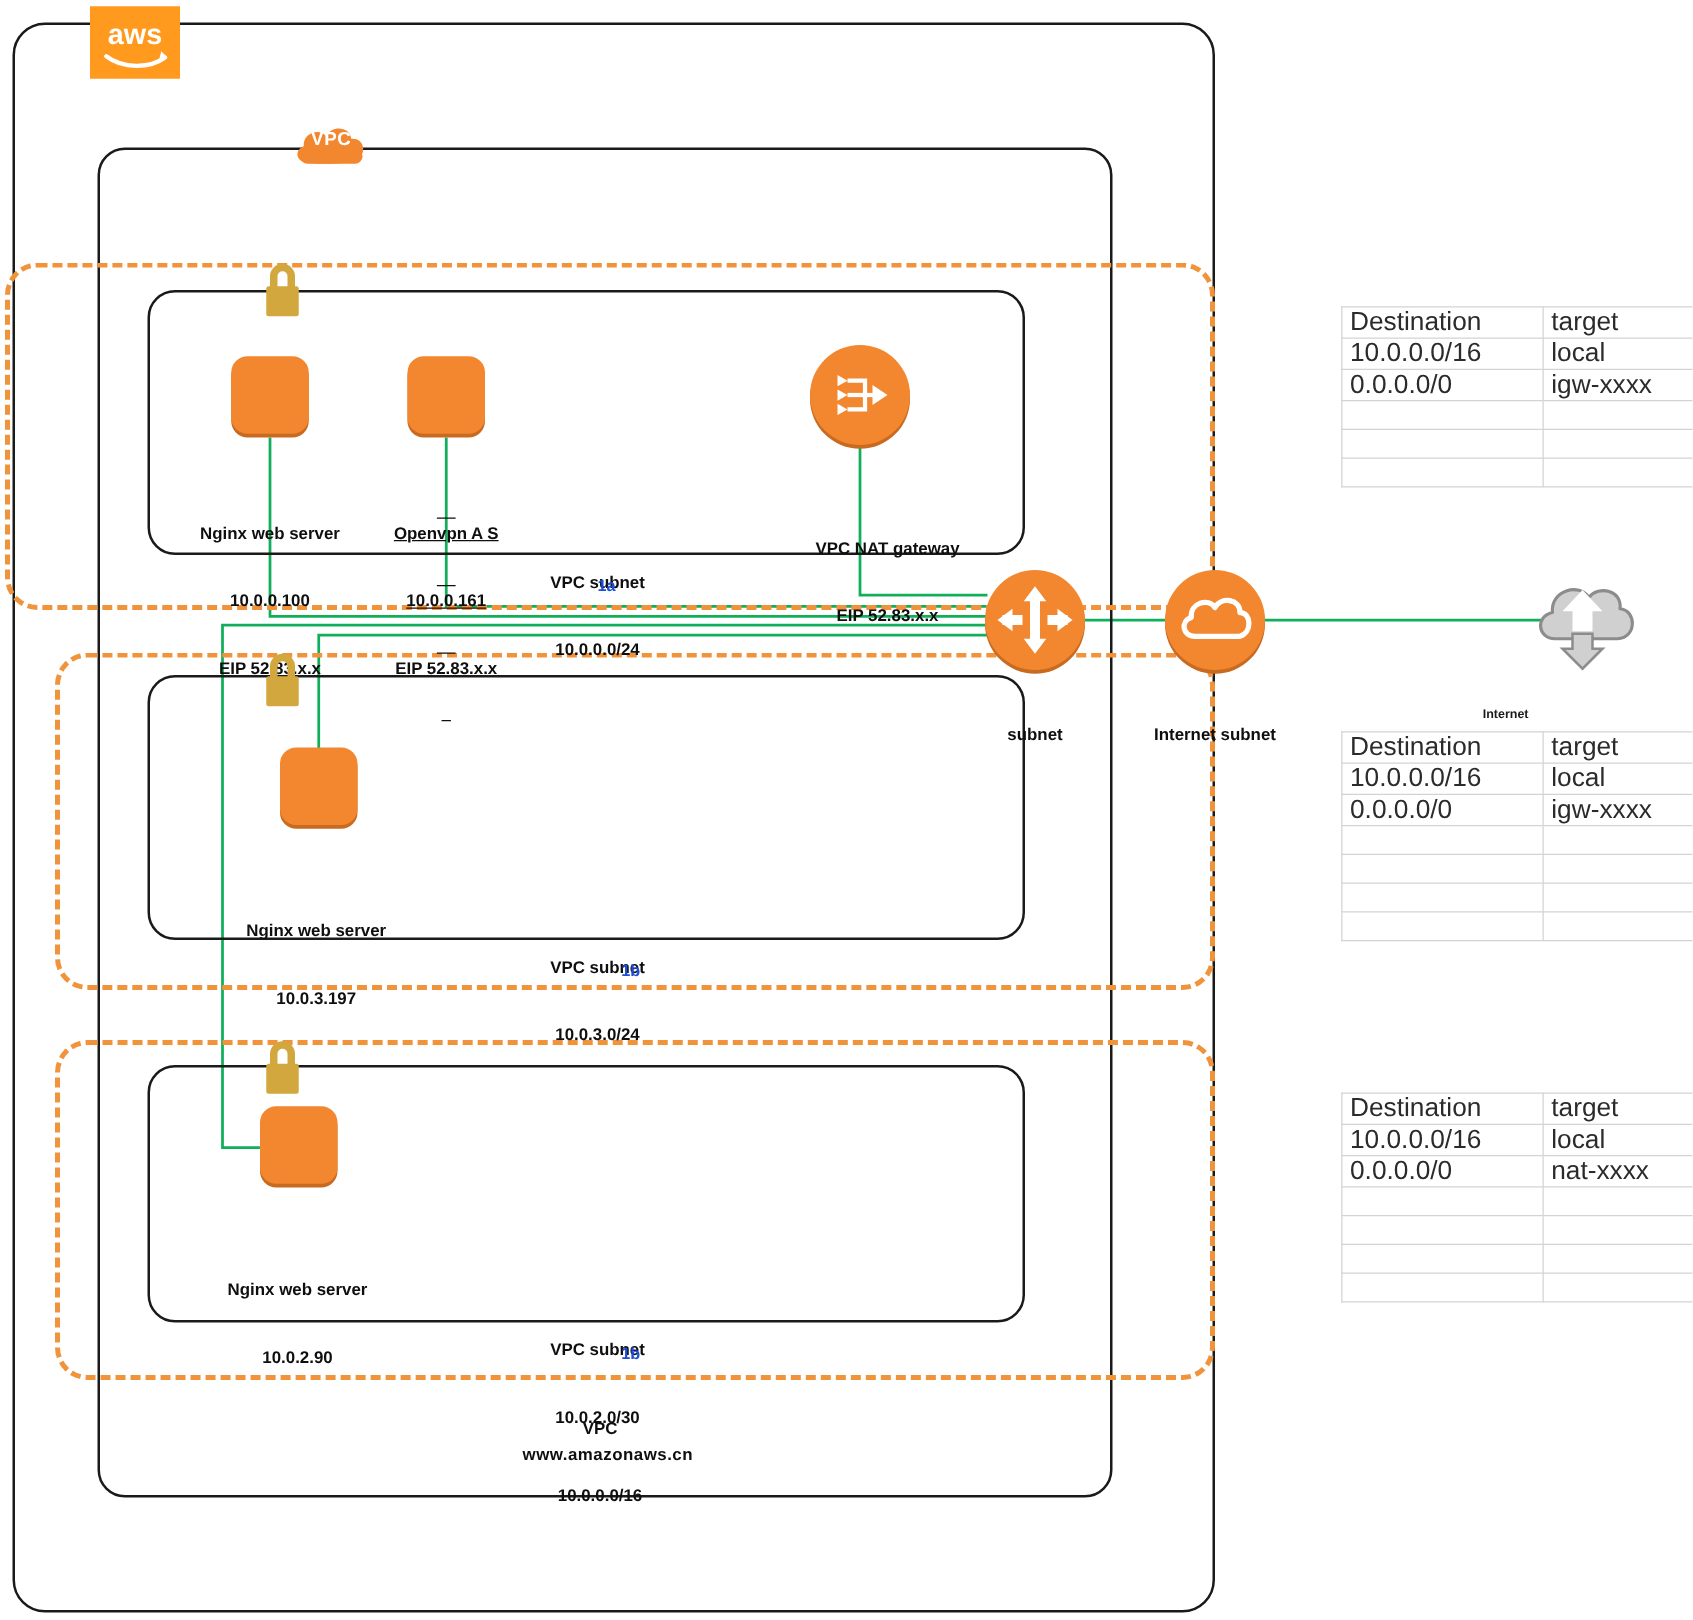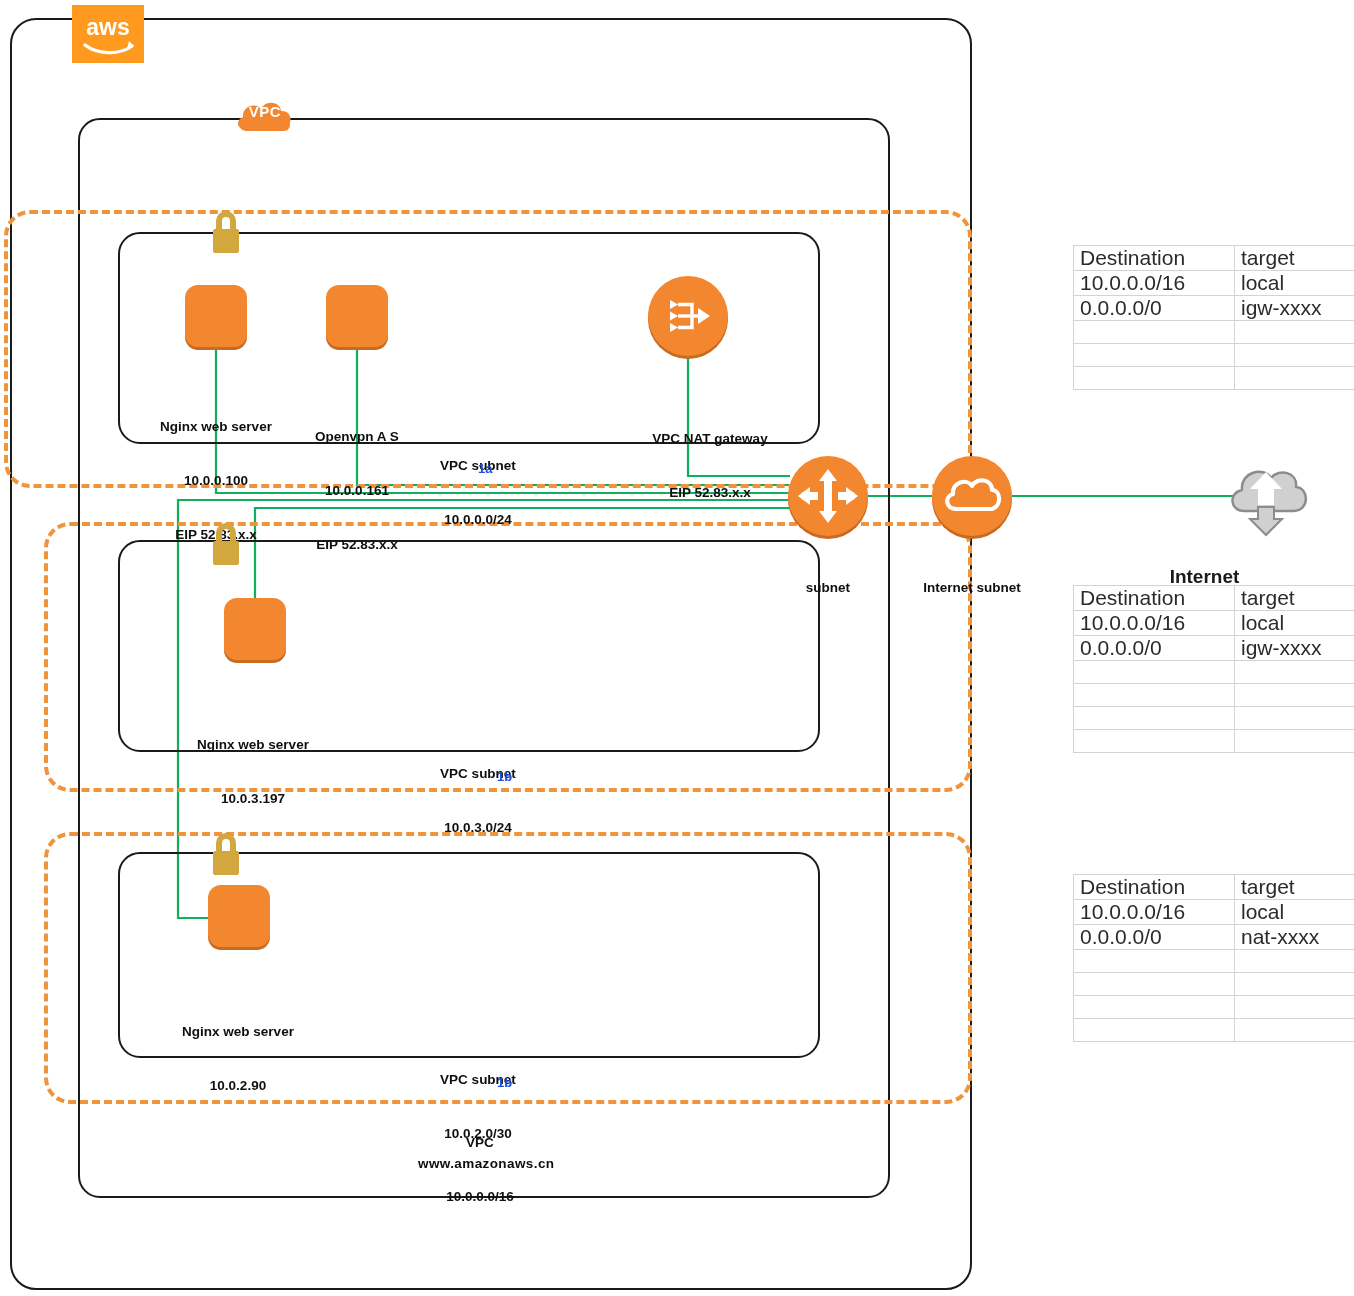--- a/index.html
+++ b/index.html
@@ -126,21 +126,21 @@
     font-size: 21px;
     color: #2b2b2b;
     font-family: "Liberation Sans", sans-serif;
     vertical-align: middle;
     overflow: hidden;
     white-space: nowrap;
   }
   .rt .c0 { width: 148px; }
   .rt .c1 { width: 115px; }
   .rt-title {
-    font-size: 19px;
+    font-size: 10px;
     font-weight: bold;
     color: #1a1a1a;
     text-align: center;
     width: 263px;
   }
 
   
   #wires { position: absolute; left: 0; top: 0; width: 1354px; height: 1296px; pointer-events: none; }
 </style>
 </head>
@@ -203,21 +203,21 @@
 
   <div class="abs instance" style="left:185px; top:285px;"></div>
   <div class="abs instance" style="left:326px; top:285px;"></div>
 
   <div class="abs lbl" style="left:126px; top:382px; width:180px;">
     <div>Nginx web server</div>
     <div>10.0.0.100</div>
     <div>EIP 52.83.x.x</div>
   </div>
 
-  <div class="abs lbl" style="left:267px; top:392px; width:180px;">
+  <div class="abs lbl" style="left:267px; top:382px; width:180px;text-decoration:underline;">
     <div>Openvpn A S</div>
     <div>10.0.0.161</div>
     <div>EIP 52.83.x.x</div>
   </div>
 
   <div class="abs svc-circle" style="left:648px; top:276px;">
     <svg width="80" height="80" viewBox="0 0 80 80">
       <g fill="#ffffff">
         <path d="M22 24 L30 28.5 L22 33 Z"></path>
         <path d="M22 35.5 L30 40 L22 44.5 Z"></path>

